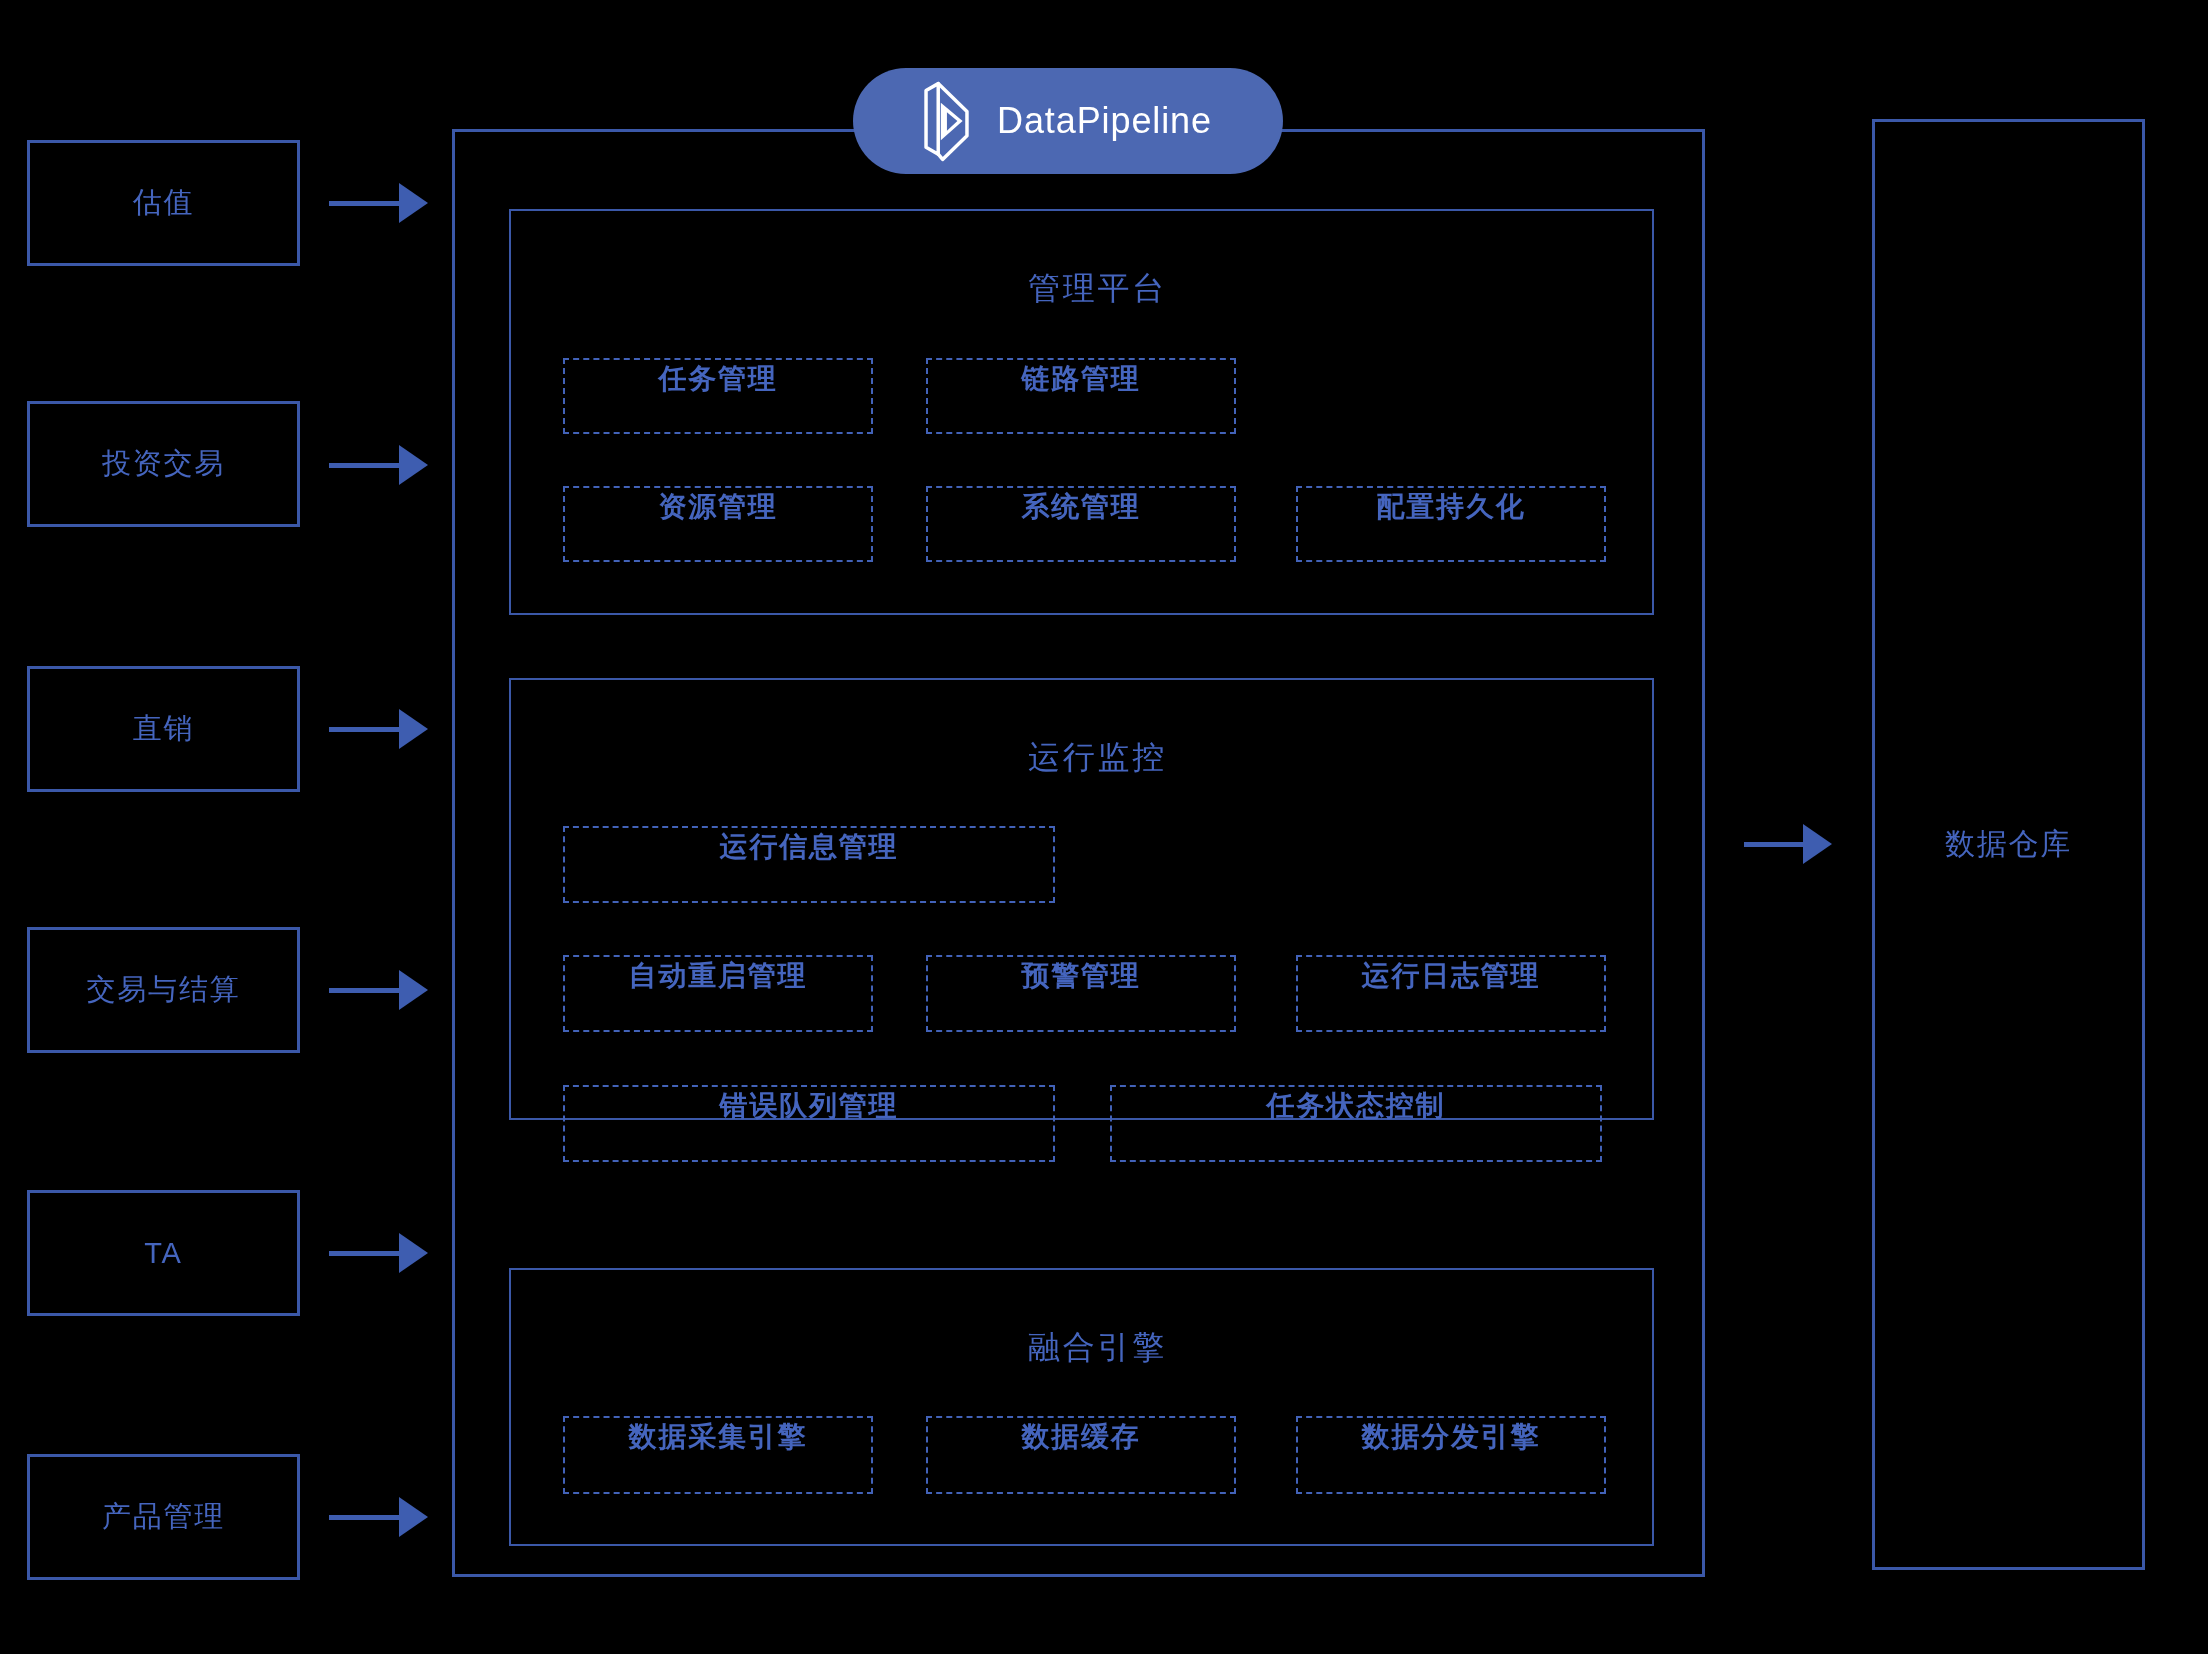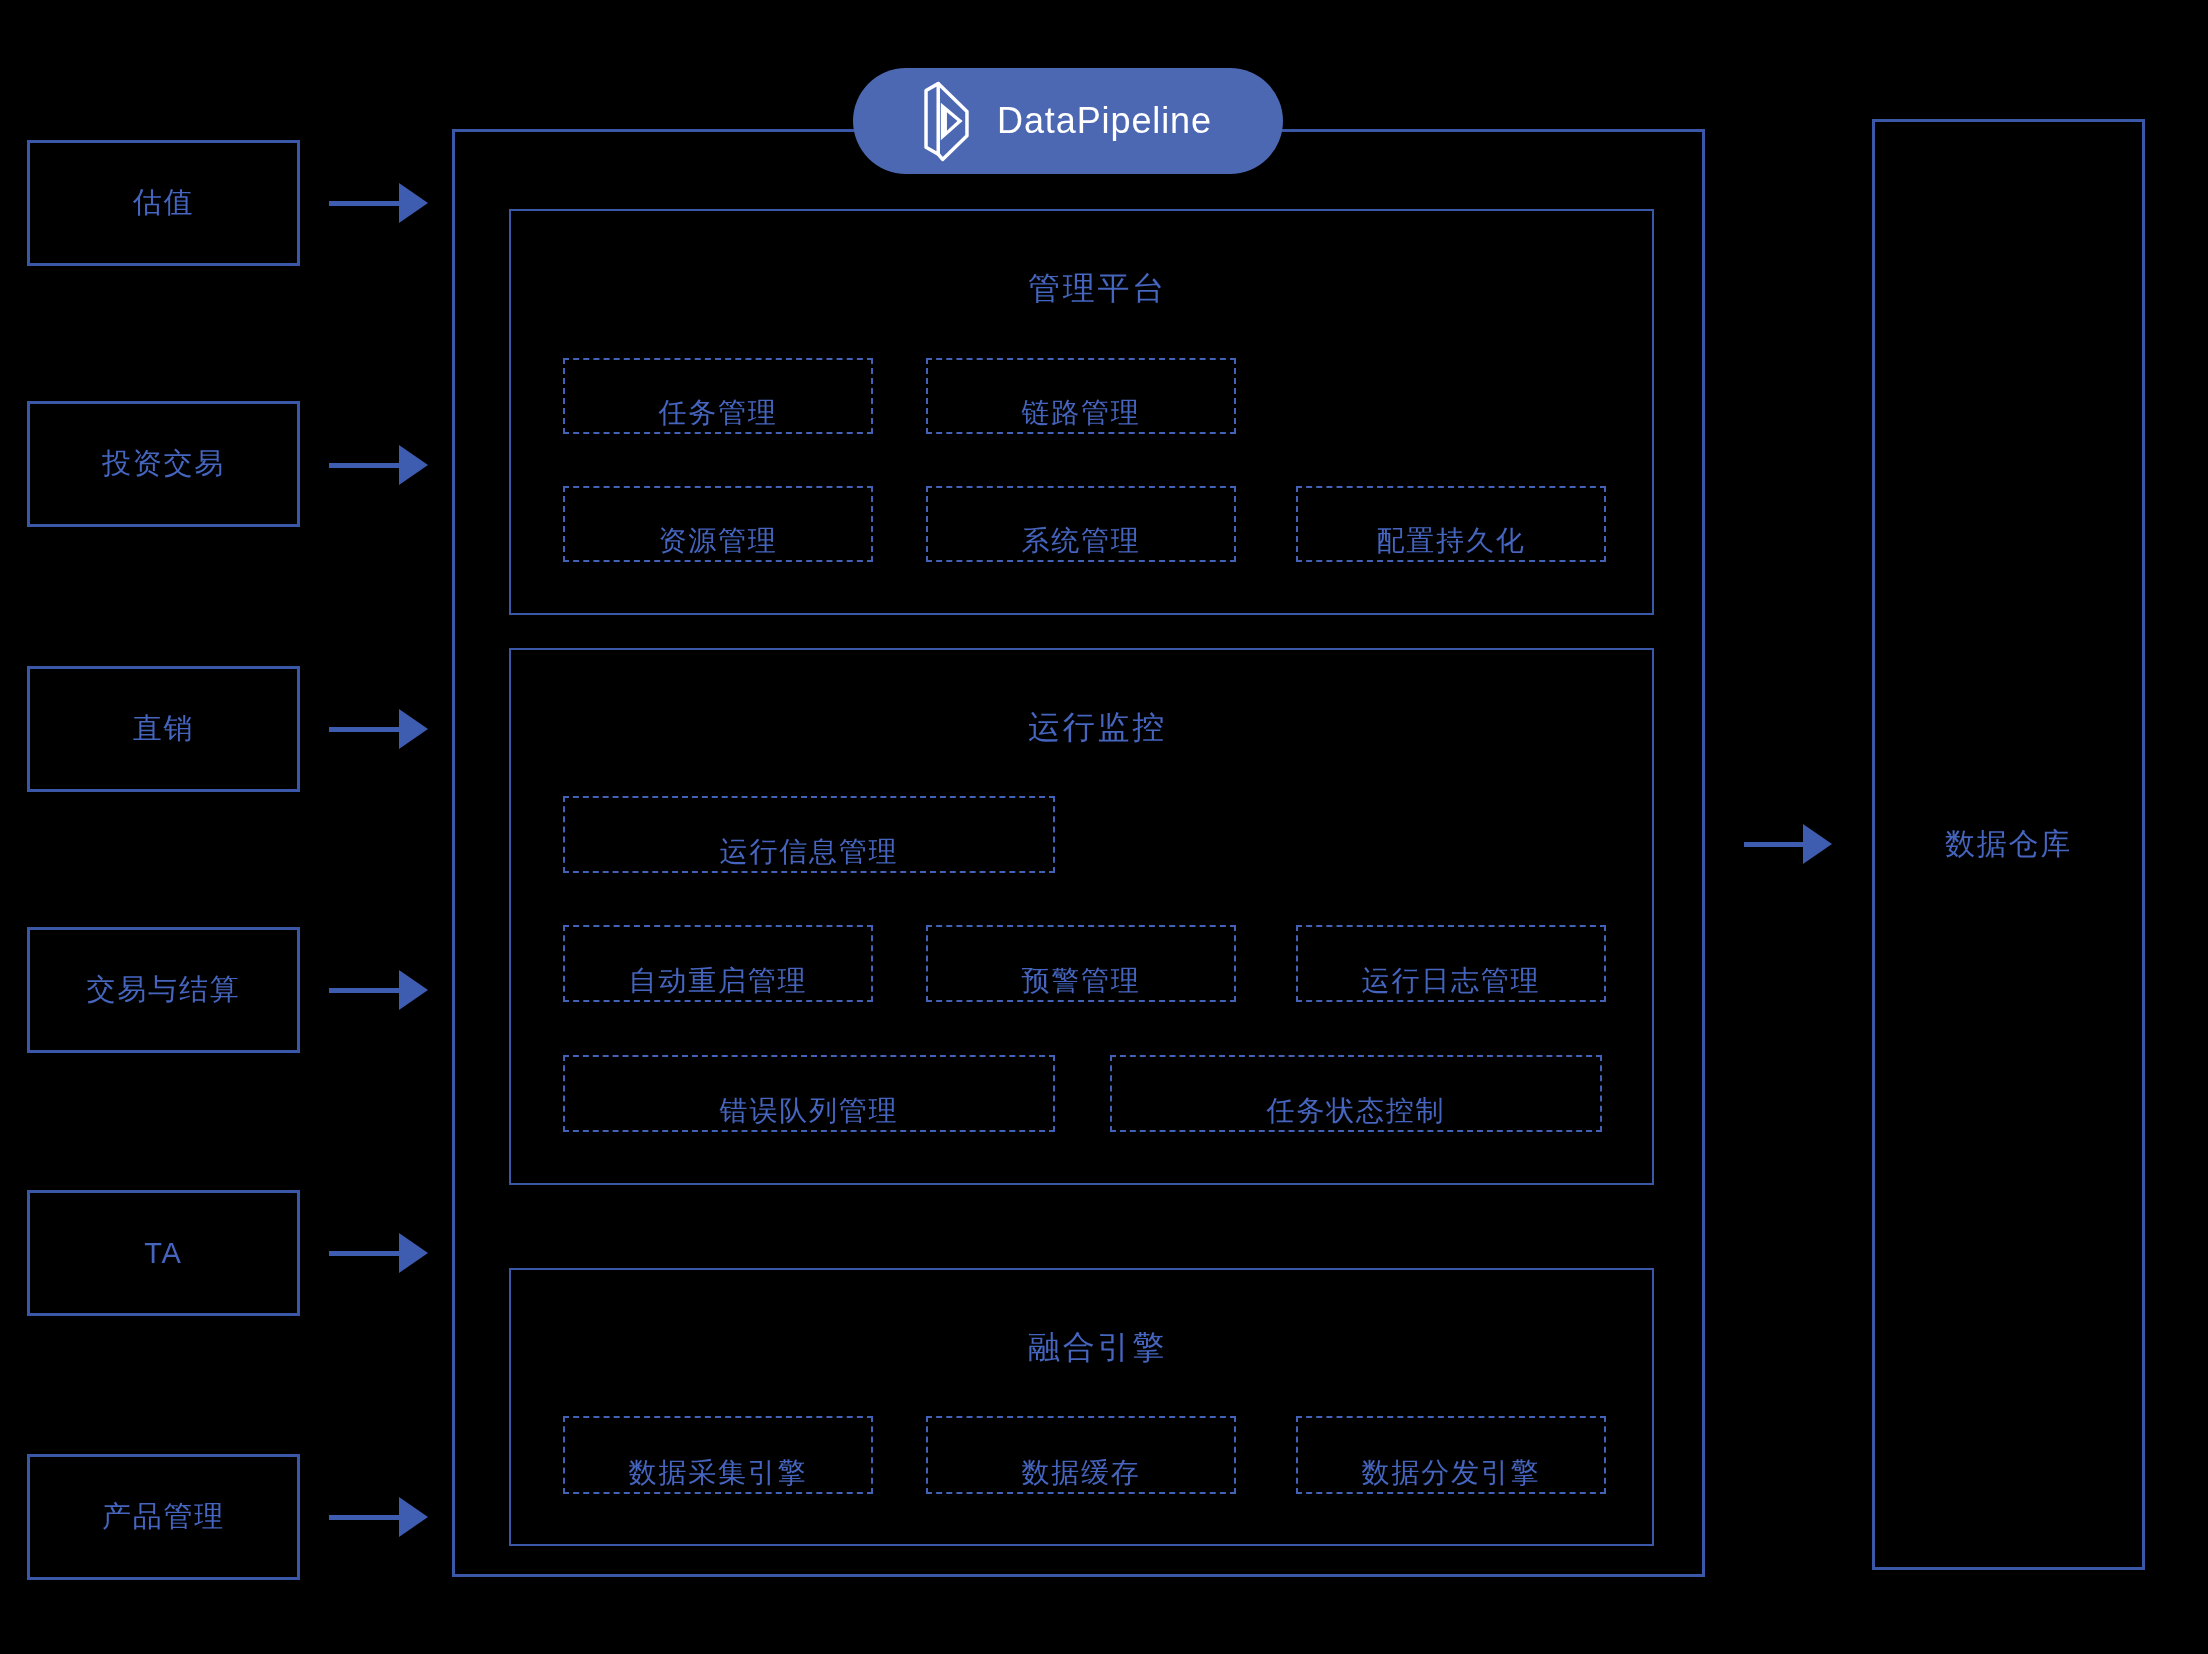--- a/index.html
+++ b/index.html
@@ -55,22 +55,22 @@
   .sec{
     position:absolute;left:54px;width:1145px;
     border:2.7px solid var(--border);
   }
   .sec-title{
     position:absolute;top:56px;left:0;width:100%;text-align:center;
     color:var(--text);font-size:32px;font-weight:500;letter-spacing:2.7px;margin-left:16px;
   }
   .cell{
     position:absolute;border:2.7px dashed var(--dashed);
-    display:flex;align-items:flex-end;justify-content:center;
-    color:var(--text);font-size:28px;letter-spacing:1.8px;font-weight:400;
+    display:flex;align-items:flex-start;justify-content:center;
+    color:var(--text);font-size:28px;letter-spacing:1.8px;font-weight:700;
   }
 
   
   .target{
     position:absolute;left:1872px;top:119px;width:273px;height:1451px;
     border:3.6px solid var(--border);
     display:flex;align-items:center;justify-content:center;
     color:var(--text);font-size:30px;letter-spacing:1.8px;font-weight:500;
   }
 </style>
@@ -137,21 +137,21 @@
           <span>资源管理</span>
         </div>
       <div class="cell" style="left:415px;top:275px;width:310px;height:76px">
           <span>系统管理</span>
         </div>
       <div class="cell" style="left:785px;top:275px;width:310px;height:76px">
           <span>配置持久化</span>
         </div>
     </div>
 
-    <div class="sec" style="top:516px;height:537px">
+    <div class="sec" style="top:546px;height:442px">
       <div class="sec-title">运行监控</div>
       <div class="cell" style="left:52px;top:146px;width:492px;height:77px">
           <span>运行信息管理</span>
         </div>
       <div class="cell" style="left:52px;top:275px;width:310px;height:77px">
           <span>自动重启管理</span>
         </div>
       <div class="cell" style="left:415px;top:275px;width:310px;height:77px">
           <span>预警管理</span>
         </div>

